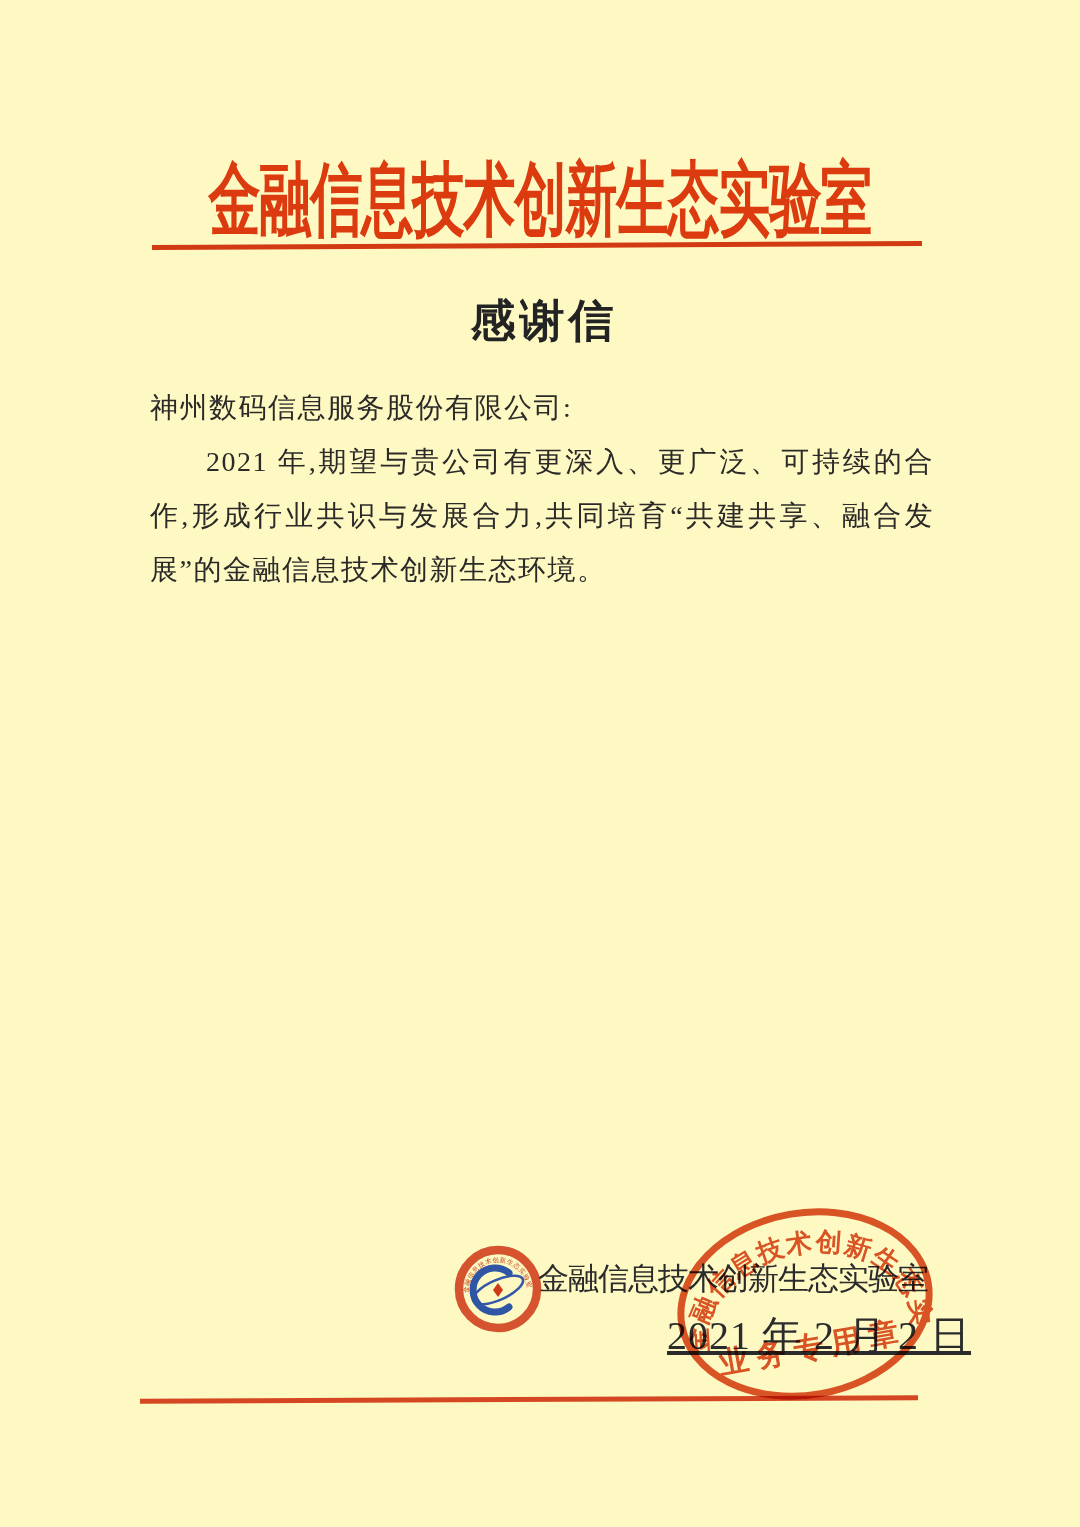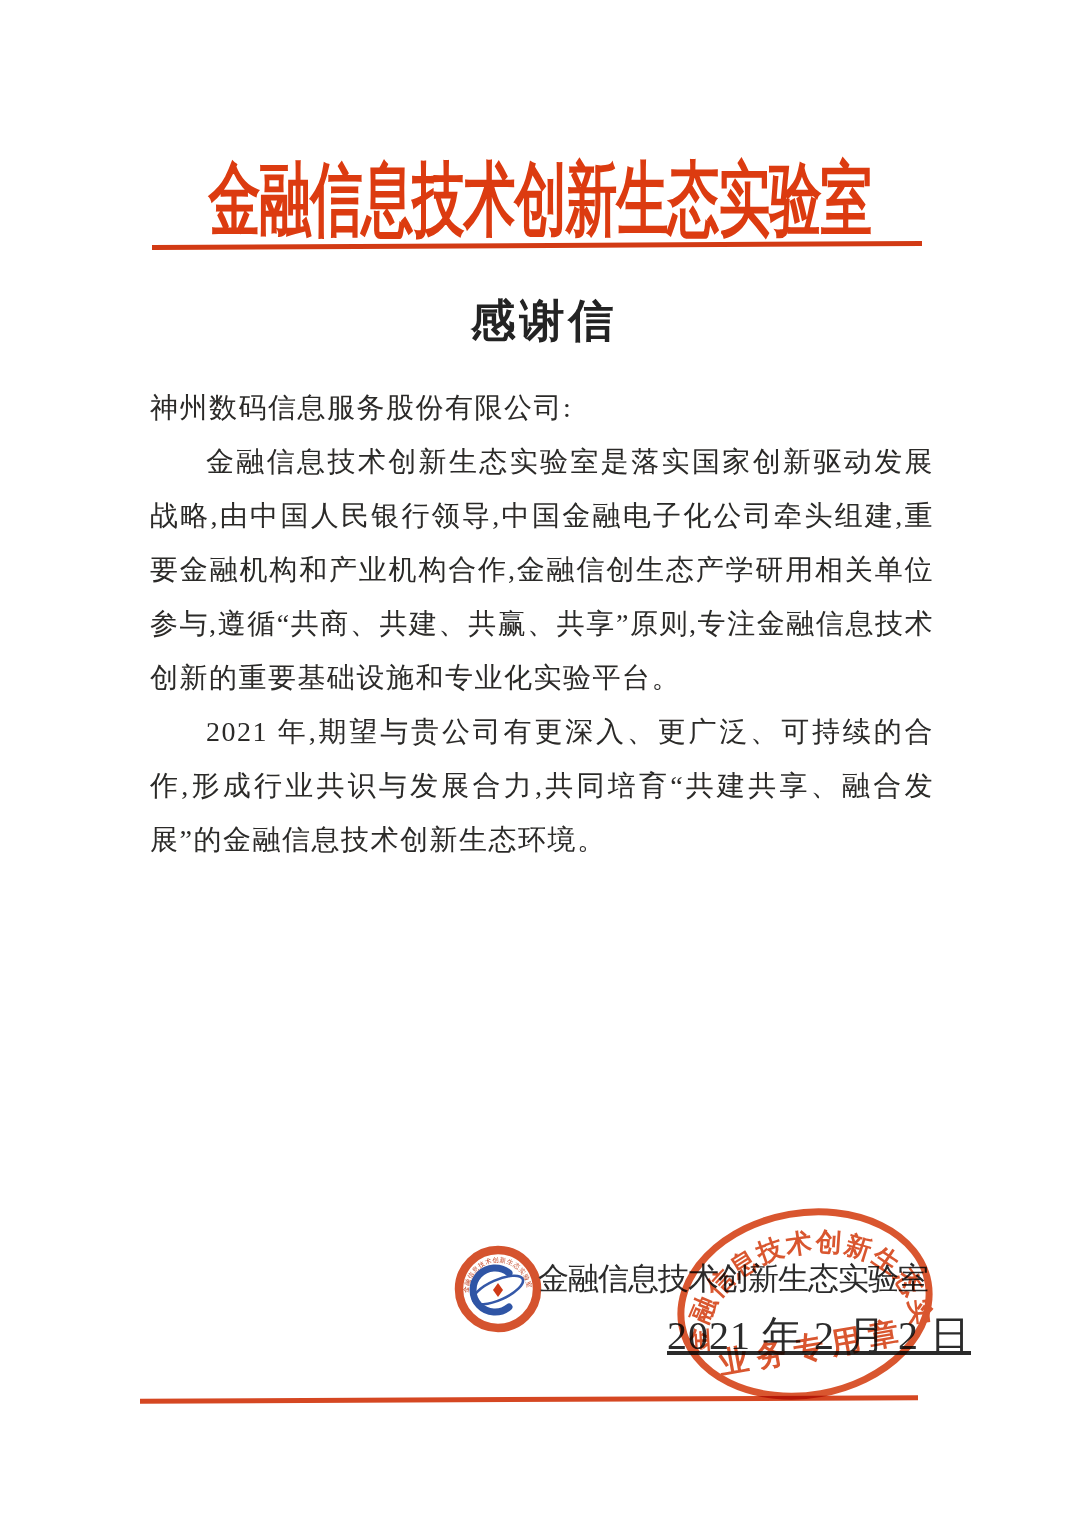--- a/index.html
+++ b/index.html
@@ -4,21 +4,21 @@
 <style>
   html,body{margin:0;padding:0;}
   body{
     width:1080px;height:1527px;
     background:#e9e8e6;
     font-family:"Liberation Serif","DejaVu Serif",serif;
   }
   .page{
     position:relative;
     width:1080px;height:1527px;
-    background:#ffffff;
+    background:#fef9c3;
     overflow:hidden;
   }
   
   .masthead-title{
     position:absolute;
     top:146px;left:0;width:1080px;
     text-align:center;
     font-size:52px;
     font-weight:bold;
     letter-spacing:-1px;
@@ -107,21 +107,20 @@
 
 <div class="page">
 
   <div class="masthead-title">金融信息技术创新生态实验室</div>
   <div class="masthead-rule"></div>
 
   <h1 class="letter-title">感谢信</h1>
 
   <div class="letter-body">
     <p class="salutation">神州数码信息服务股份有限公司:</p>
-    <p class="para">金融信息技术创新生态实验室是落实国家创新驱动发展战略,由中国人民银行领导,中国金融电子化公司牵头组建,重要金融机构和产业机构合作,金融信创生态产学研用相关单位参与,遵循“共商、共建、共赢、共享”原则,专注金融信息技术创新的重要基础设施和专业化实验平台。</p>
     <p class="para">2021 年,期望与贵公司有更深入、更广泛、可持续的合作,形成行业共识与发展合力,共同培育“共建共享、融合发展”的金融信息技术创新生态环境。</p>
   </div>
 
   <svg class="org-logo" viewBox="0 0 92 92">
     <circle cx="46" cy="46" r="39" fill="none" stroke="#d5532e" stroke-width="8.5"></circle>
     <defs>
       <path id="logoArc" d="M 17 54 A 29.5 29.5 0 1 1 75 54" fill="none"></path>
     </defs>
     <text font-size="6.5" fill="#c23f1e" letter-spacing="0.5">
       <textPath href="#logoArc" startOffset="4">金融信息技术创新生态实验室</textPath>

